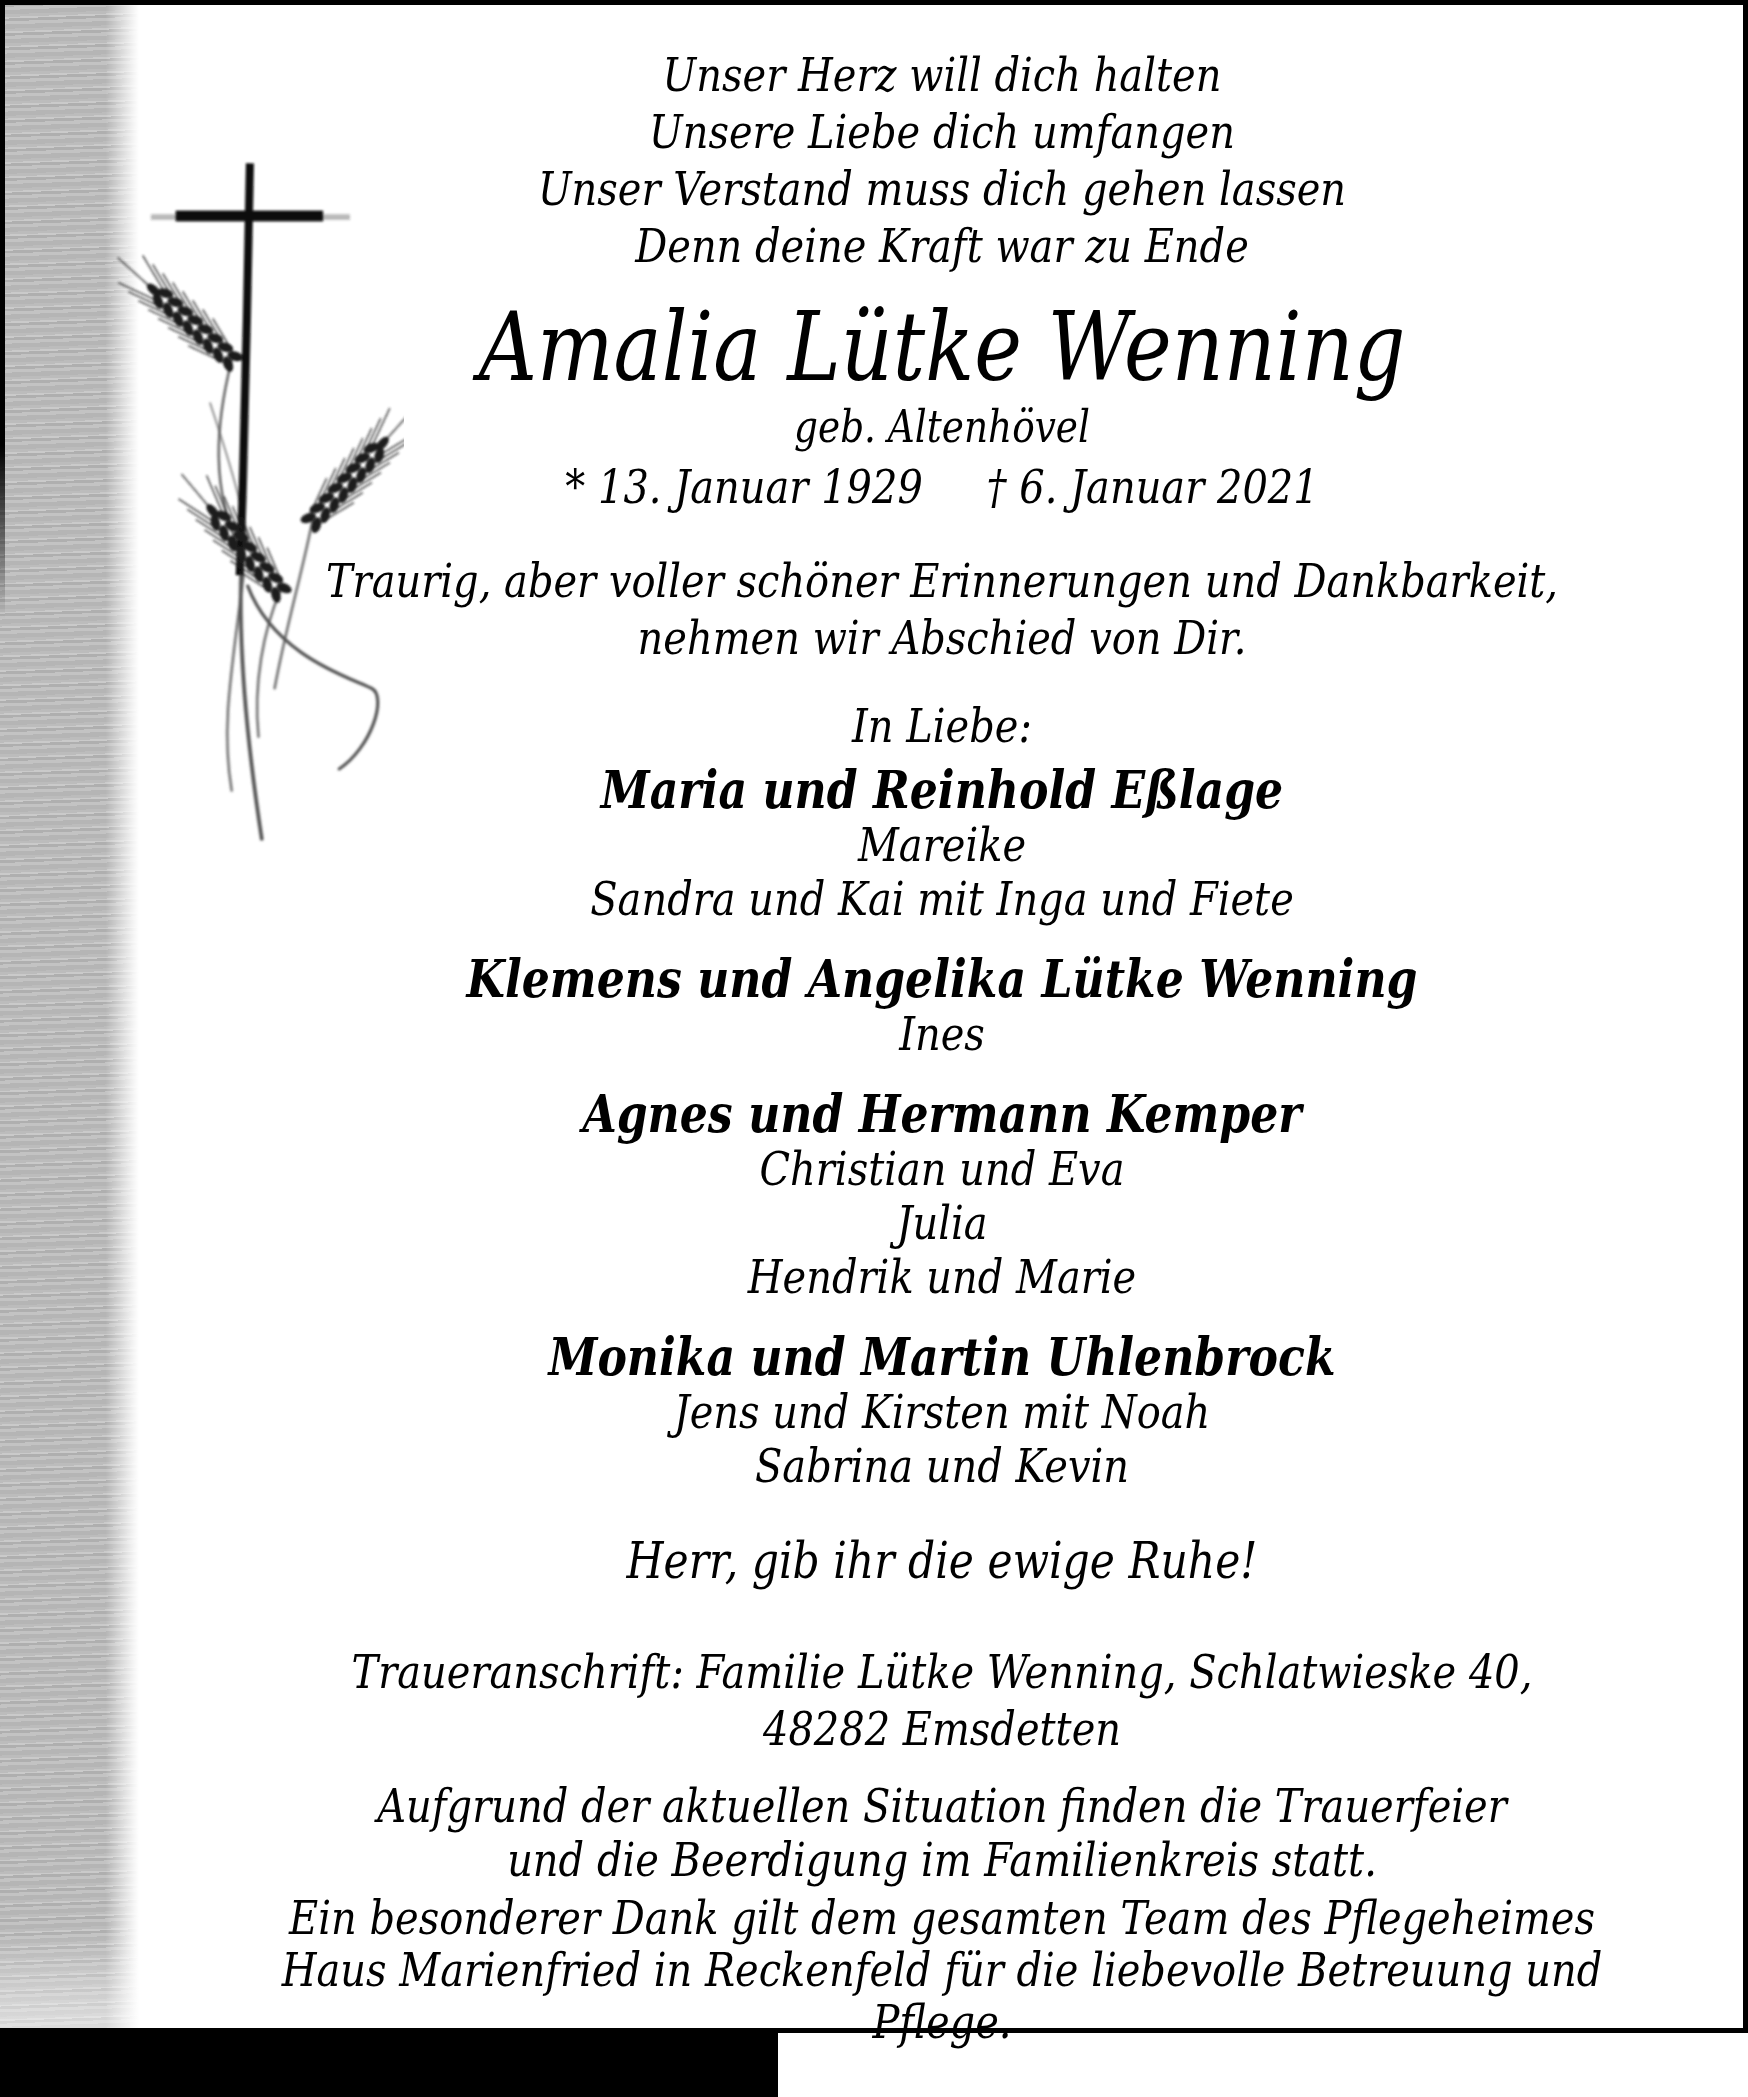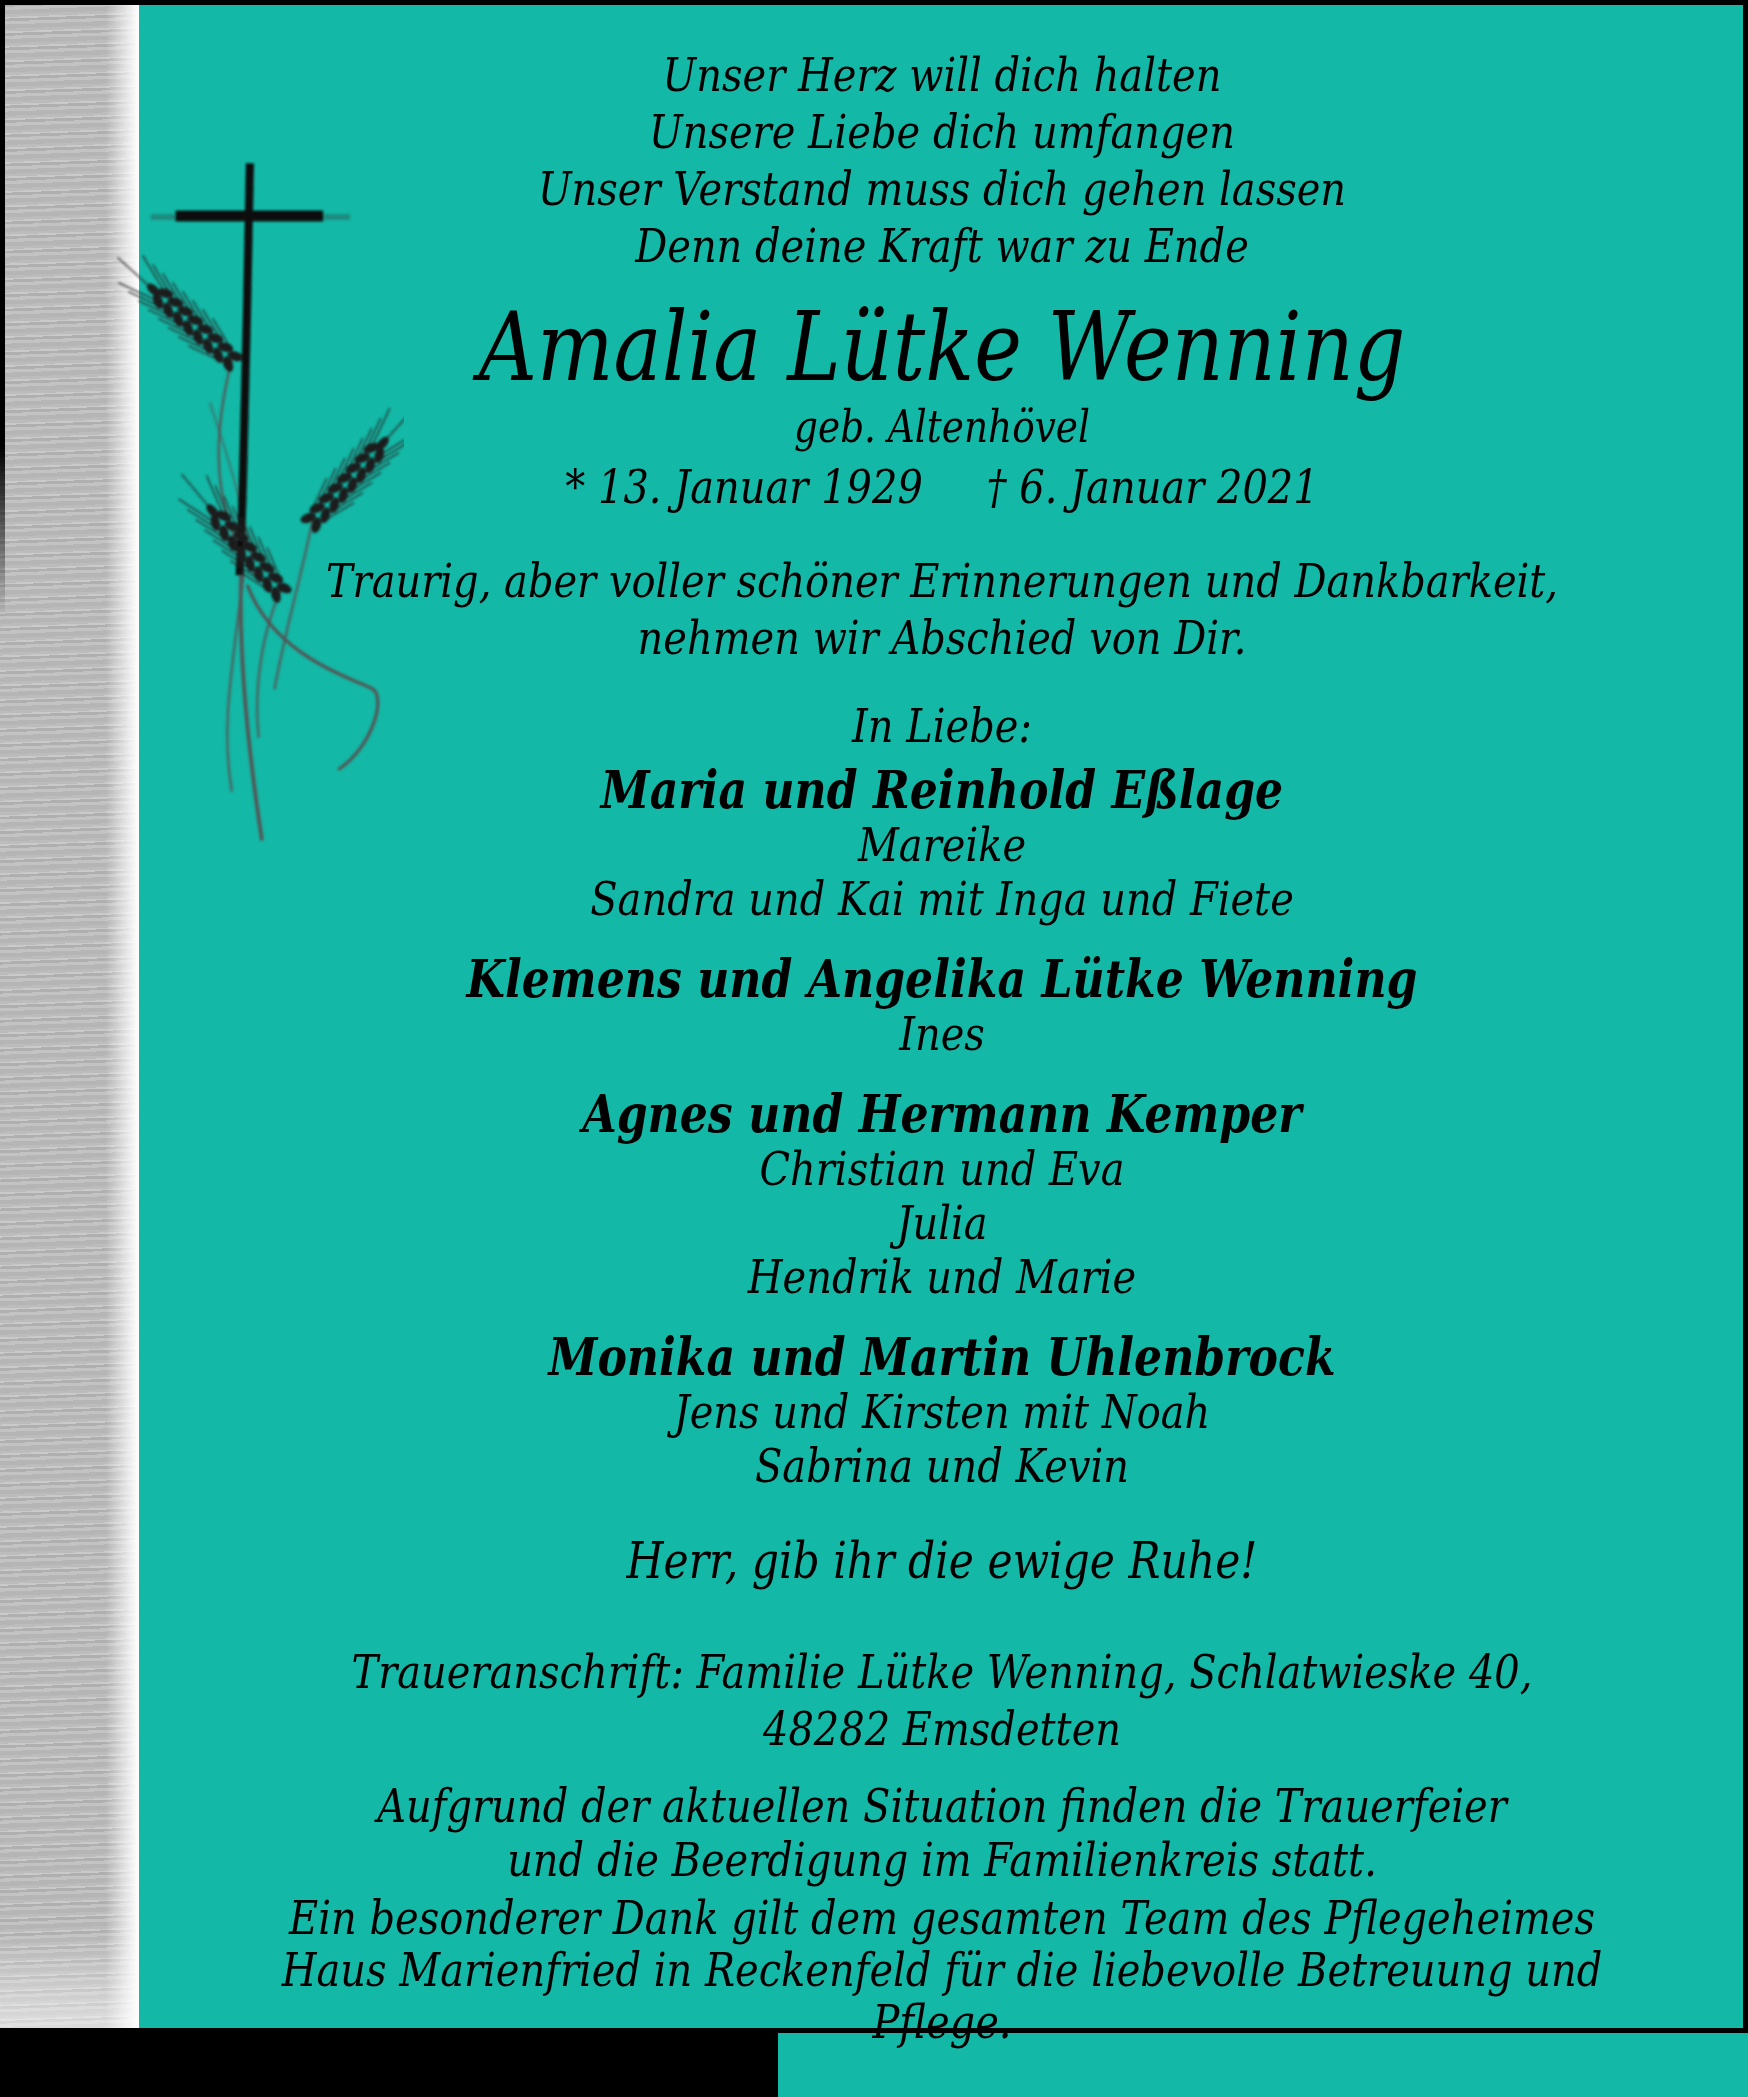--- a/index.html
+++ b/index.html
@@ -1,19 +1,19 @@
 <!DOCTYPE html>
 <html style="font-size:8.6px"><head>
 <meta charset="utf-8">
 <style>
   html,body{margin:0;padding:0;background:#e8e8e8;}
   .page{
     position:relative;
     width:1748px;height:2097px;
-    background:#14b8a6;
+    background:#ffffff;
     overflow:hidden;
     font-family:"DejaVu Serif","Liberation Serif",serif;
     font-style:italic;
     color:#000;
   }
   
   .frame{position:absolute;background:#000;}
   .frame.top{left:0;top:0;width:100%;height:5.4px;}
   .frame.right{right:0;top:0;width:4.8px;height:2033px;}
   .frame.left{left:0;top:0;width:4.8px;height:619px;

